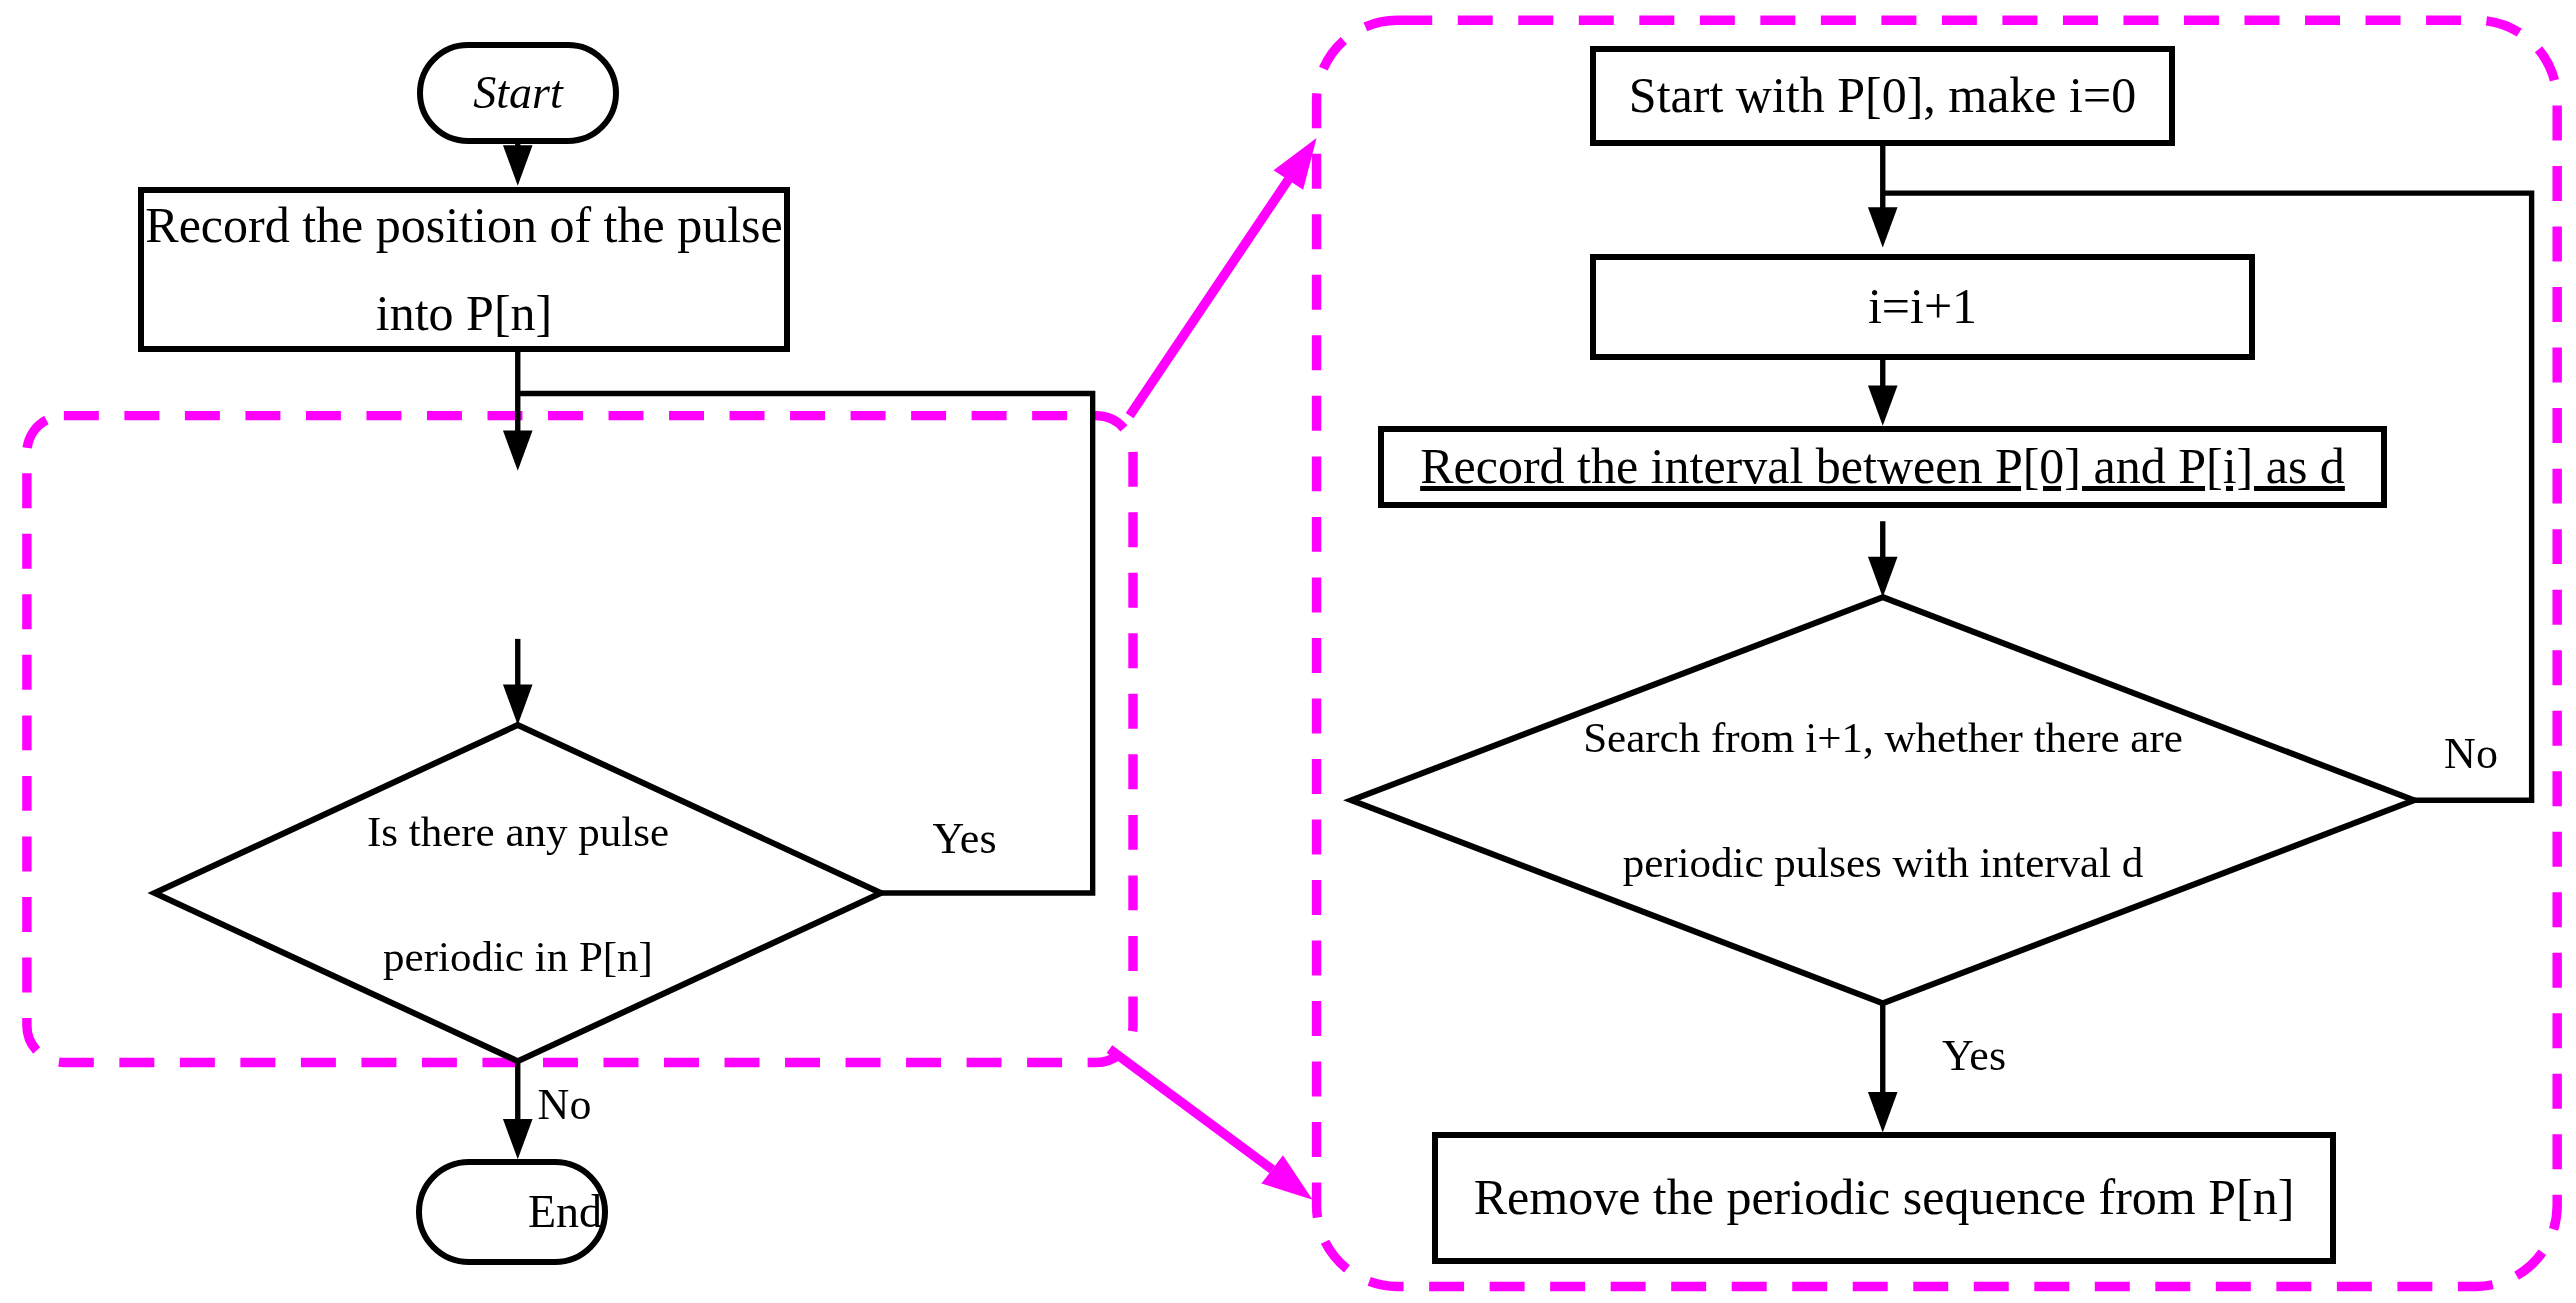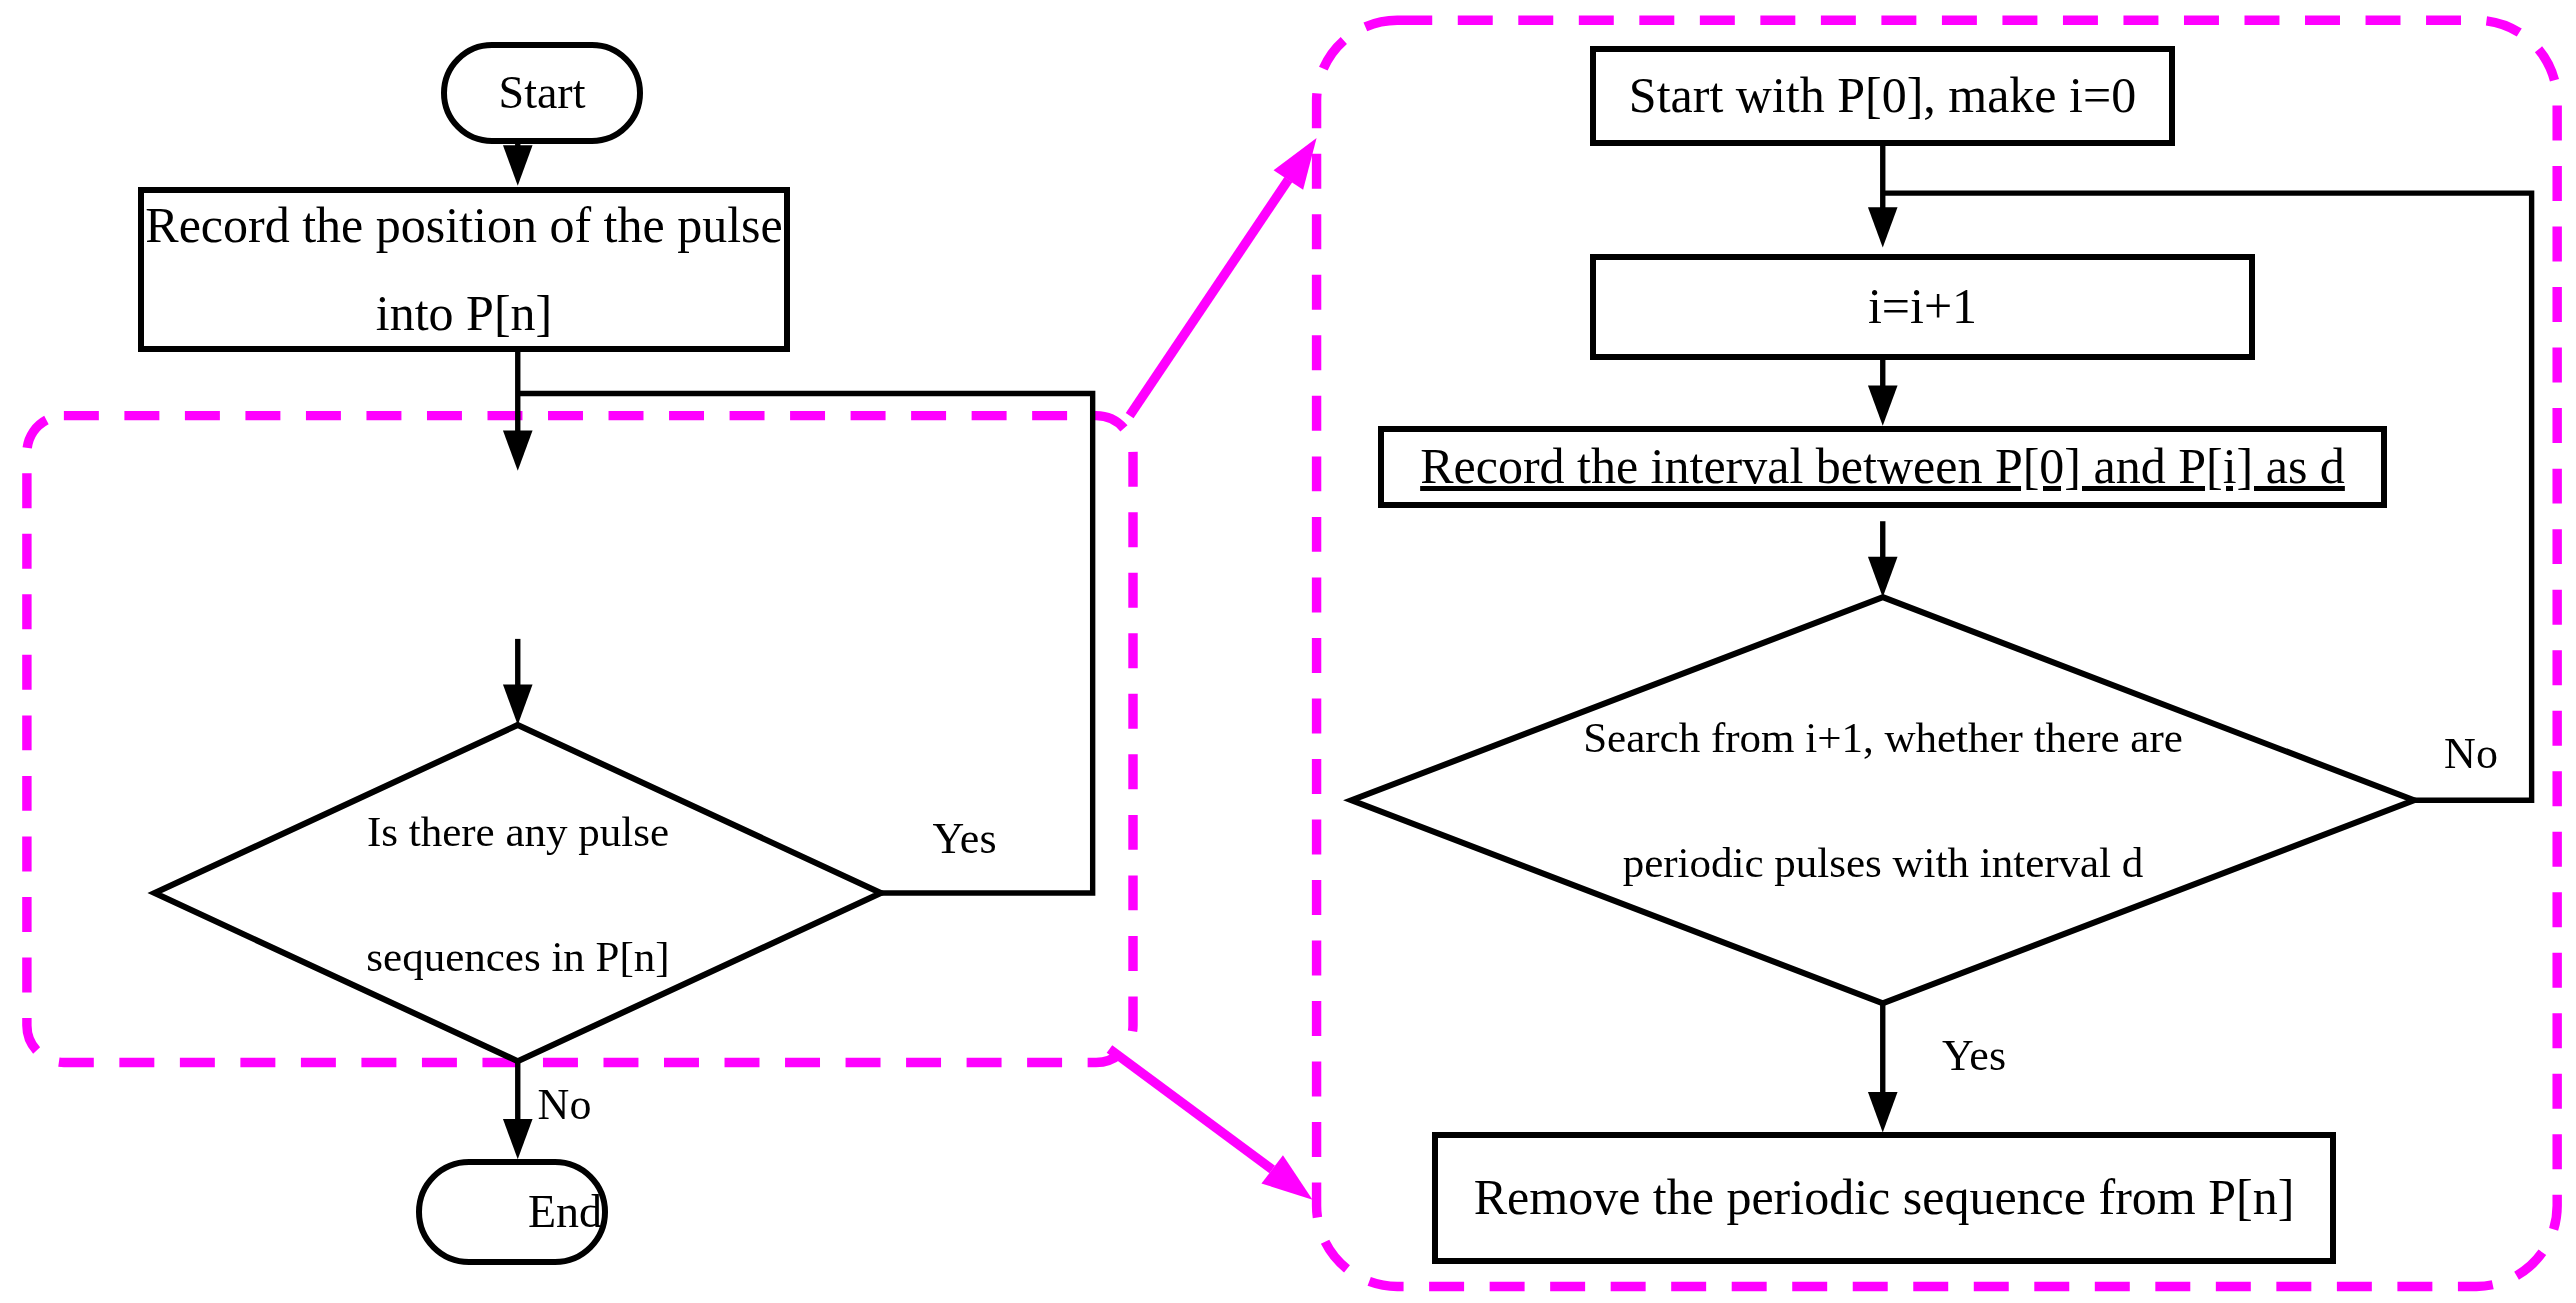--- a/index.html
+++ b/index.html
@@ -69,33 +69,33 @@
 
     <line x1="2800" y1="775" x2="2800" y2="836" stroke="#000" stroke-width="8"></line>
     <polygon points="2778,828 2822,828 2800,888" fill="#000"></polygon>
 
     <polygon points="2800,888 3590,1190 2800,1492 2010,1190" fill="#ffffff" stroke="#000" stroke-width="9"></polygon>
 
     <line x1="2800" y1="1492" x2="2800" y2="1632" stroke="#000" stroke-width="8"></line>
     <polygon points="2778,1624 2822,1624 2800,1684" fill="#000"></polygon>
   </svg>
 
-  <div class="node stadium" style="left:441px;top:42px;width:202px;height:102px;">
+  <div class="node stadium" style="left:417px;top:42px;width:202px;height:102px;font-style:italic;">
     <span>Start</span>
   </div>
 
   <div class="node" style="left:138px;top:187px;width:652px;height:165px;">
     <span>Record the position of the pulse</span>
     <span>into P[n]</span>
   </div>
 
 
   <div class="dtext" style="left:195px;top:800px;width:646px;height:188px;">
     <span>Is there any pulse</span>
-    <span>sequences in P[n]</span>
+    <span>periodic in P[n]</span>
   </div>
 
   <div class="lbl" style="left:894px;top:810px;width:141px;height:56px;">Yes</div>
 
   <div class="lbl" style="left:514px;top:1076px;width:101px;height:56px;">No</div>
 
   <div class="node stadium" style="left:416px;top:1159px;width:192px;height:106px;align-items:flex-end;">
     <span>End</span>
   </div>
 

